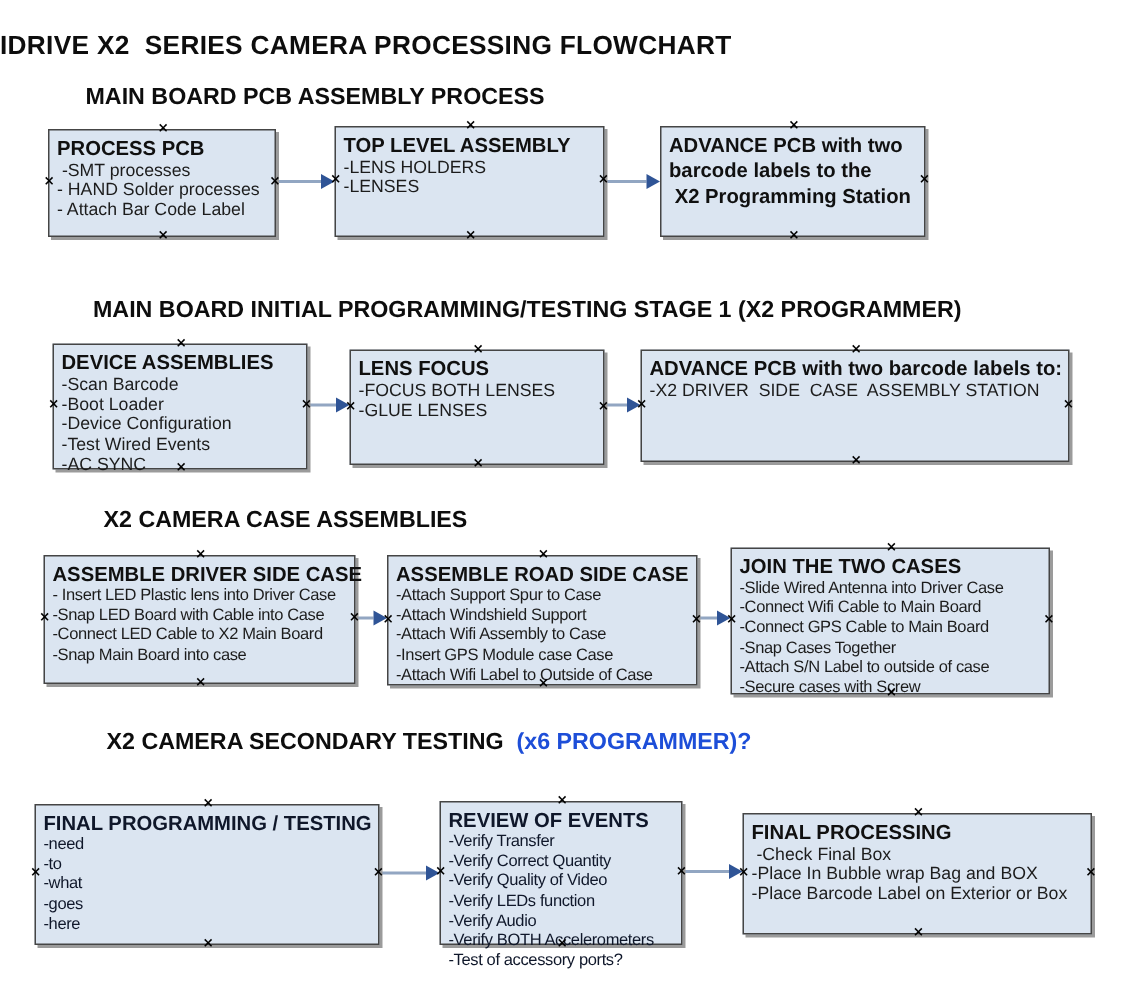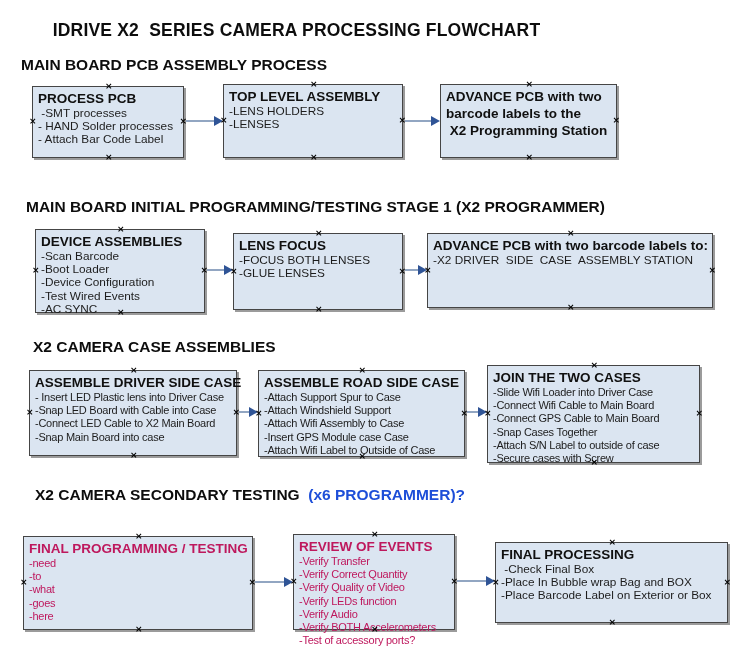--- a/index.html
+++ b/index.html
@@ -1,27 +1,27 @@
 <!DOCTYPE html>
 <html><head>
 <meta charset="utf-8">
 <style>
   html,body{margin:0;padding:0;background:#ffffff;}
   .canvas{position:relative;width:747px;height:662px;background:#ffffff;
           font-family:"Liberation Sans", sans-serif;overflow:hidden;}
-  .page-title{position:absolute;top:20px;left:0;width:593px;text-align:center;
+  .page-title{position:absolute;top:20px;left:0;width:593px;text-align:left;
           font-size:17.5px;font-weight:bold;color:#0d0d0d;white-space:pre;letter-spacing:.2px;}
-  .sec-header{position:absolute;font-size:15.5px;font-weight:bold;color:#0d0d0d;white-space:pre;}
+  .sec-header{position:absolute;font-size:15.5px;font-weight:bold;color:#0d0d0d;white-space:pre;margin-left:36px;}
   .red-t{color:#1d4ed8;}
   .fbox{position:absolute;background:#dbe5f1;border:1px solid #454545;
         box-shadow:2px 2px 0 #9b9b9b;box-sizing:border-box;padding:3px 5px 0 5px;z-index:2;}
   .bt{font-size:13.5px;line-height:17px;font-weight:bold;color:#101010;white-space:pre;}
   .bl{font-size:11.8px;line-height:13.2px;color:#1c1c1c;white-space:pre;}
   .sm .bl{font-size:11px;letter-spacing:-0.25px;}
-  .redbox .bt,.redbox .bl{color:#be185d;}
+  .redbox .bt,.redbox .bl{color:#0f172a;}
   .anc{position:absolute;color:#000;font-family:"DejaVu Sans",sans-serif;
        font-size:9px;line-height:9px;font-weight:bold;z-index:4;}
   .a-t{top:-5px;left:50%;margin-left:-3px;}
   .a-b{bottom:-5px;left:50%;margin-left:-3px;}
   .a-l{left:-4px;top:50%;margin-top:-5px;}
   .a-r{right:-4px;top:50%;margin-top:-5px;}
   .arr{position:absolute;height:2px;background:#92a6c2;z-index:1;}
   .arr::after{content:"";position:absolute;right:-9px;top:-4px;width:0;height:0;
        border-left:9px solid #2f5496;border-top:5px solid transparent;border-bottom:5px solid transparent;}
 </style>
@@ -130,21 +130,21 @@
     <div class="bl">-Insert GPS Module case Case</div>
     <div class="bl">-Attach Wifi Label to Outside of Case</div>
   </div>
 
   <div class="fbox sm" style="left:487px;top:365px;width:213px;height:98px">
     <span class="anc a-t">×</span>
     <span class="anc a-b">×</span>
     <span class="anc a-l">×</span>
     <span class="anc a-r">×</span>
     <div class="bt">JOIN THE TWO CASES</div>
-    <div class="bl">-Slide Wifi Loader into Driver Case</div>
+    <div class="bl">-Slide Wired Antenna into Driver Case</div>
     <div class="bl">-Connect Wifi Cable to Main Board</div>
     <div class="bl">-Connect GPS Cable to Main Board</div>
     <div class="bl">-Snap Cases Together</div>
     <div class="bl">-Attach S/N Label to outside of case</div>
     <div class="bl">-Secure cases with Screw</div>
   </div>
 
   <div class="arr" style="left:237px;top:411px;width:12px"></div>
   <div class="arr" style="left:465px;top:411px;width:13px"></div>
 

